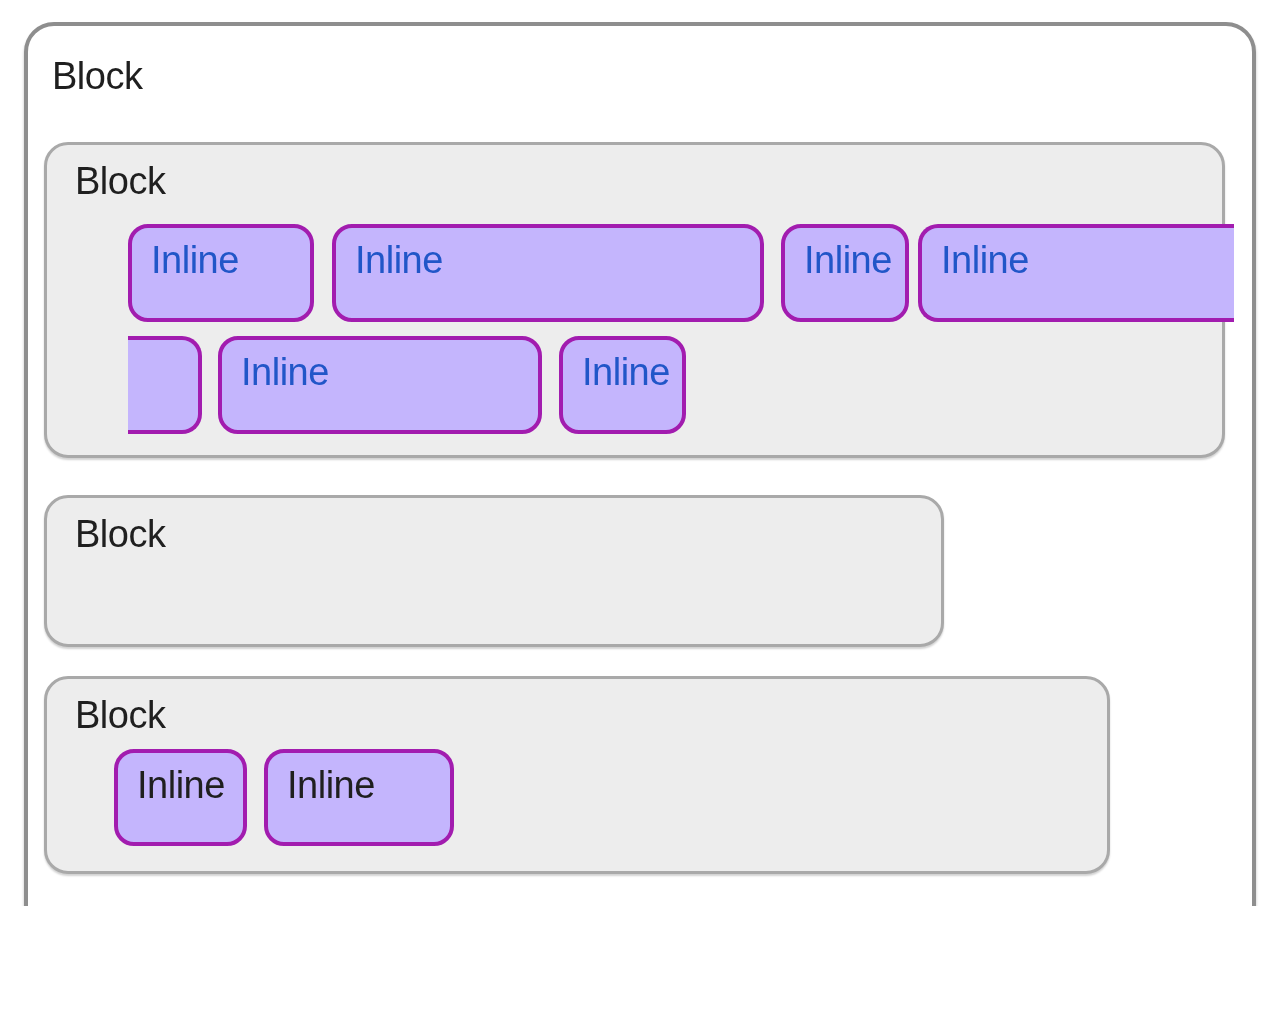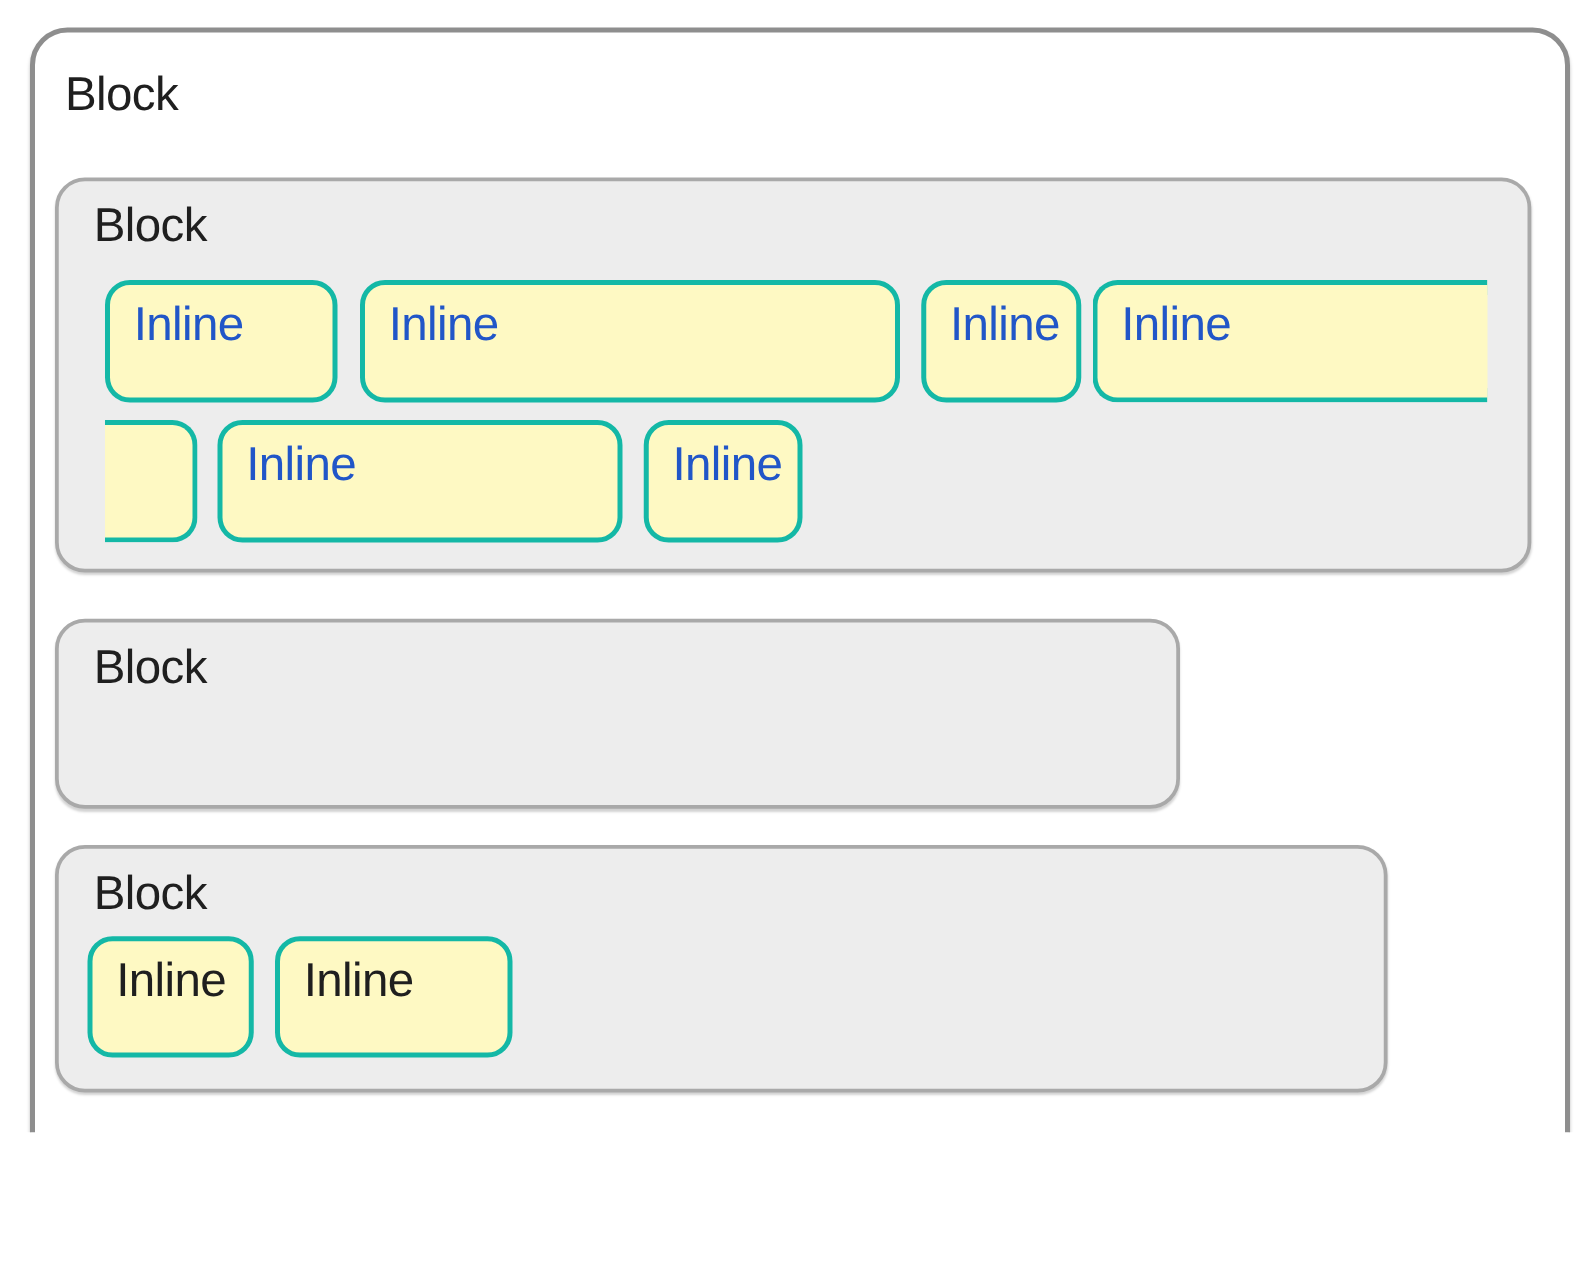--- a/index.html
+++ b/index.html
@@ -53,30 +53,31 @@
   .block > .blk-label { left: 28px; top: 14px; }
 
   .block-1 { left: 16px; top: 116px; width: 1181px; height: 316px; }
   .block-2 { left: 16px; top: 469px; width: 900px;  height: 152px; }
   .block-3 { left: 16px; top: 650px; width: 1066px; height: 198px; }
 
   
   .inline {
     position: absolute;
     height: 98px;
-    background: #fef9c3;
-    border: 4px solid #14b8a6;
+    background: #c4b5fd;
+    border: 4px solid #a21caf;
     border-radius: 20px;
     font-size: 38px;
     line-height: 44px;
     letter-spacing: -0.5px;
     padding: 10px 0 0 19px;
     color: #2156c8;
     white-space: nowrap;
     overflow: hidden;
+    margin-left: 44px;
   }
   .inline.dark { color: #1f1f1f; }
 
   
   .inline.clip-right {
     border-right: none;
     border-radius: 20px 0 0 20px;
   }
   
   .inline.clip-left {

